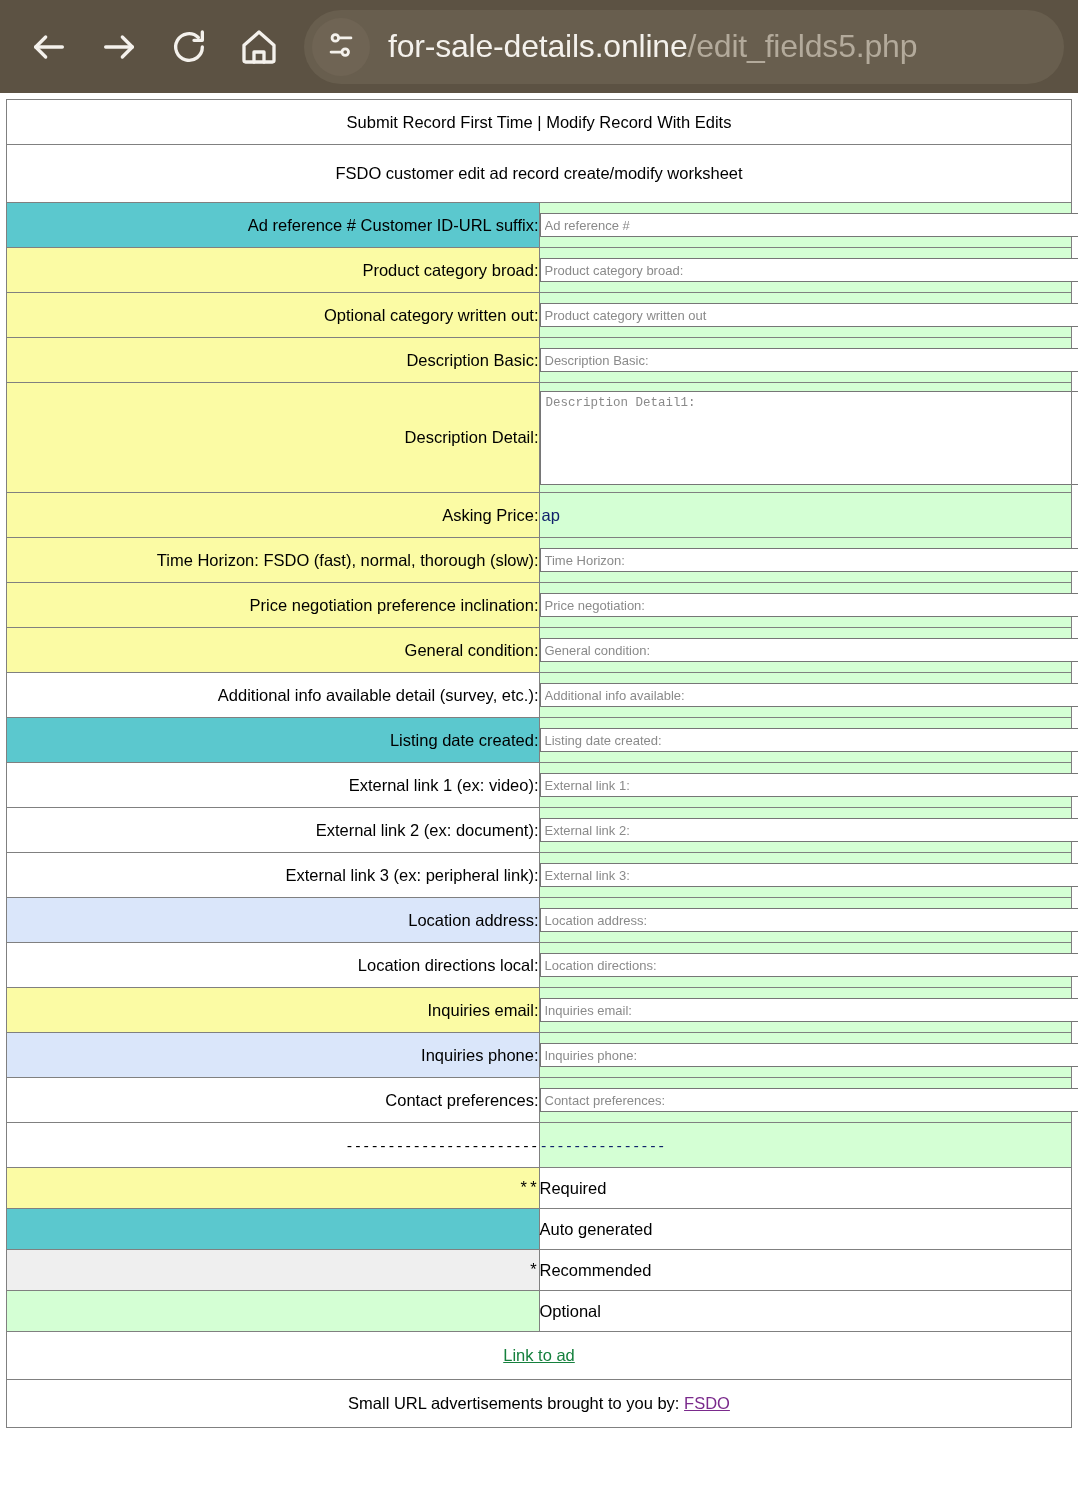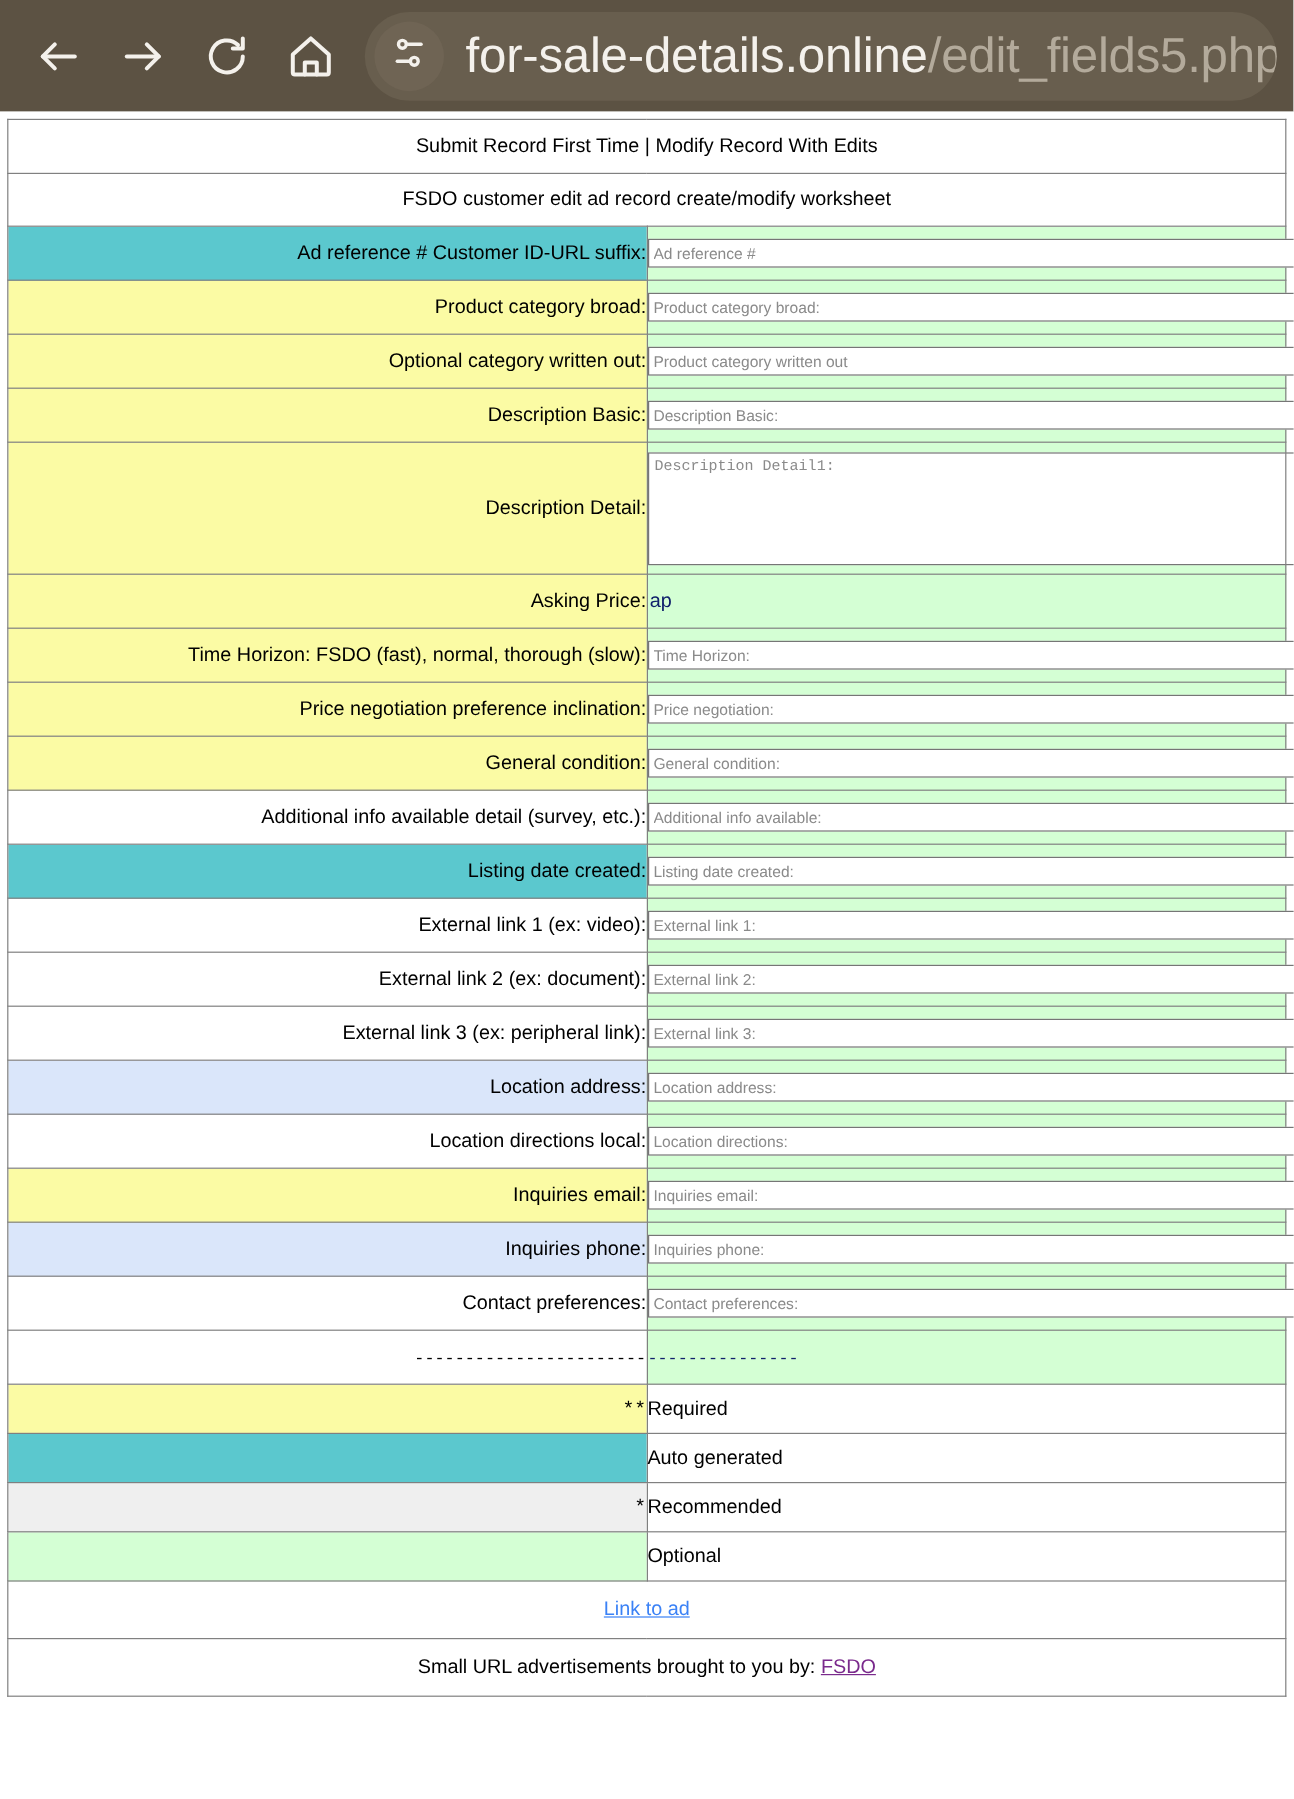--- a/index.html
+++ b/index.html
@@ -40,21 +40,21 @@
   }
   #url-icon-circle {
     width: 58px; height: 58px;
     border-radius: 50%;
     background: #6f6454;
     display: flex; align-items: center; justify-content: center;
     flex: 0 0 auto;
   }
   #url-text {
     margin-left: 18px;
-    font-size: 41px;
+    font-size: 32px;
     color: #f4f1ec;
     white-space: nowrap;
     letter-spacing: -0.2px;
   }
   #url-text .u-path { color: #b3aa9b; }
 
   
   #page {
     padding: 6px 6px 15px 6px;
     background: #fff;
@@ -91,21 +91,21 @@
 
   
   td.hdr {
     text-align: center;
     height: 45px;
     font-size: 18.5px;
     background: #fff;
   }
   td.hdr2 {
     text-align: center;
-    height: 44px;
+    height: 58px;
     font-size: 16.5px;
     background: #fff;
   }
 
   
   .bg-teal   { background: #5bc8ce; }
   .bg-yellow { background: #fbfba4; }
   .bg-white  { background: #ffffff; }
   .bg-blue   { background: #dae6fa; }
   .bg-gray   { background: #efefef; }
@@ -169,21 +169,21 @@
     border-left-color: #808080;
   }
 
   
   td.footer-cell {
     text-align: center;
     height: 48px;
     background: #fff;
     font-size: 18.5px;
   }
-  a.link-blue { color: #3b82f6; }
+  a.link-blue { color: #15803d; }
   a.link-purple { color: #7a2a8c; text-decoration: underline; margin-top: 40px; }
 </style>
 </head>
 <body>
 
 <div id="browser-bar">
   <div class="nav-btn">
     <span>
       <svg width="40" height="40" viewBox="0 0 24 24" fill="none" stroke="#f4f1ec" stroke-width="2" stroke-linecap="round" stroke-linejoin="round">
         <line x1="20" y1="12" x2="4" y2="12"></line>

